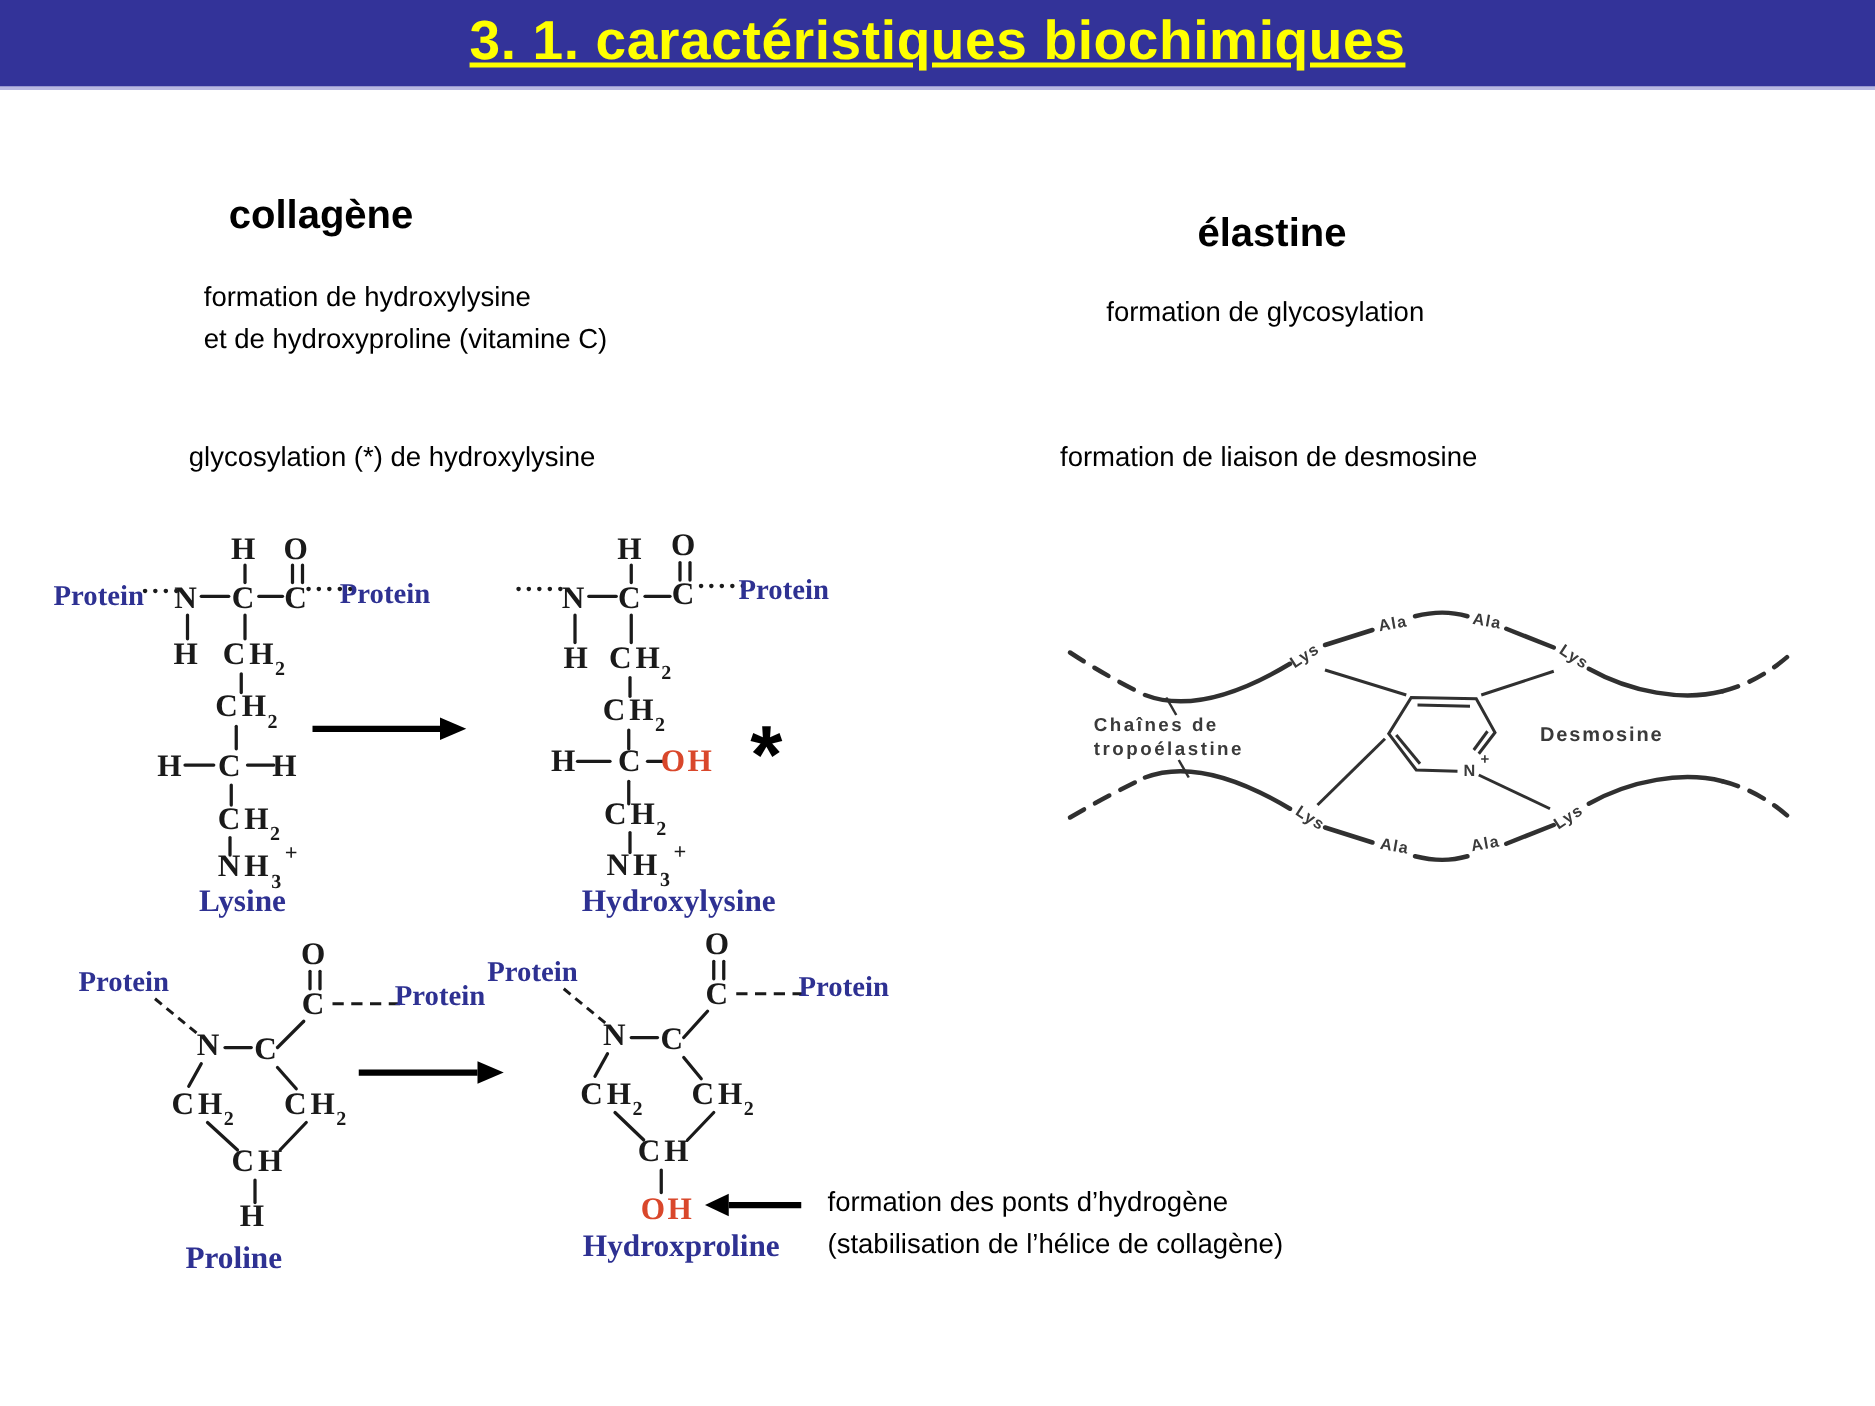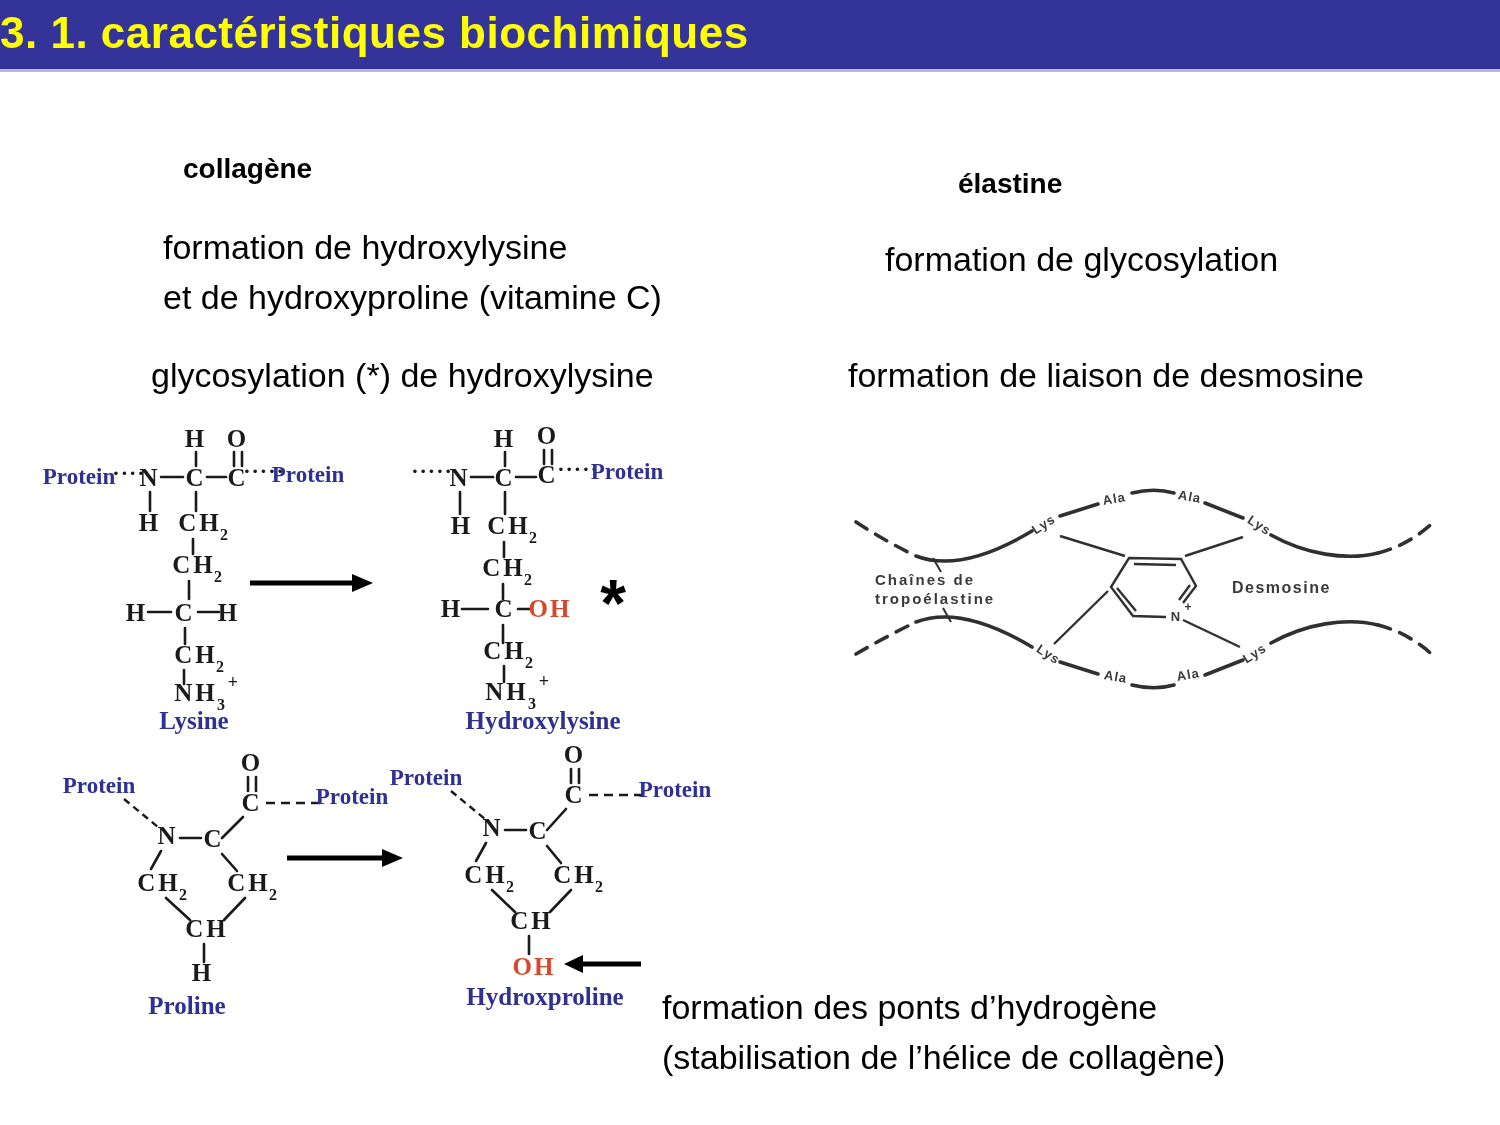--- a/index.html
+++ b/index.html
@@ -1,34 +1,34 @@
 <!DOCTYPE html>
 <html><head>
 <meta charset="utf-8">
 <style>
   html,body { margin:0; padding:0; background:#ffffff; }
   body { width:1500px; height:1125px; position:relative; overflow:hidden;
          font-family:"Liberation Sans", sans-serif; color:#000; }
 
   .header-bar { position:absolute; left:0; top:0; width:1500px; height:72px;
                 background:#333399; border-bottom:3px solid #b9b9e2; box-sizing:border-box; }
-  .header-title { position:absolute; left:0; top:8px; width:100%; 
-                  font-size:44px; font-weight:bold; color:#ffff00; letter-spacing:0.5px; }
+  .header-title { position:absolute; left:0; top:8px; width:100%; text-align:center;
+                  font-size:44px; font-weight:bold; color:#ffff00; letter-spacing:0.5px;text-decoration:underline; }
 
   .txt { position:absolute; white-space:pre-line; }
-  .heading { font-size:28px; font-weight:bold;text-align:center; }
-  .body-line { font-size:34px; line-height:1.48; }
+  .heading { font-size:32px; font-weight:bold;text-align:center; }
+  .body-line { font-size:22px; line-height:1.48; }
 
   #collagen-heading { left:183px; top:153px; }
   #elastin-heading  { left:958px; top:168px; }
   #collagen-para1   { left:163px; top:222px; }
   #collagen-para2   { left:127px; top:350px;margin-left:24px; }
   #elastin-para1    { left:885px; top:234px; }
   #elastin-para2    { left:848px; top:350px;text-align:right; }
-  #hydrogen-note    { left:662px; top:946px;margin-top:36px; }
+  #hydrogen-note    { left:662px; top:946px; }
 
   svg#diagram { position:absolute; left:0; top:0; }
 
   
   .bond  { stroke:#1a1a1a; stroke-width:2.6; fill:none; stroke-linecap:round; }
   .bondd { stroke:#1a1a1a; stroke-width:2.4; fill:none; stroke-dasharray:7 5; }
   .bondh { stroke:#1a1a1a; stroke-width:2.4; fill:none; stroke-dasharray:9 6; }
   .arrow { stroke:#000; stroke-width:5; fill:none; }
   .ahead { fill:#000; stroke:none; }
 

